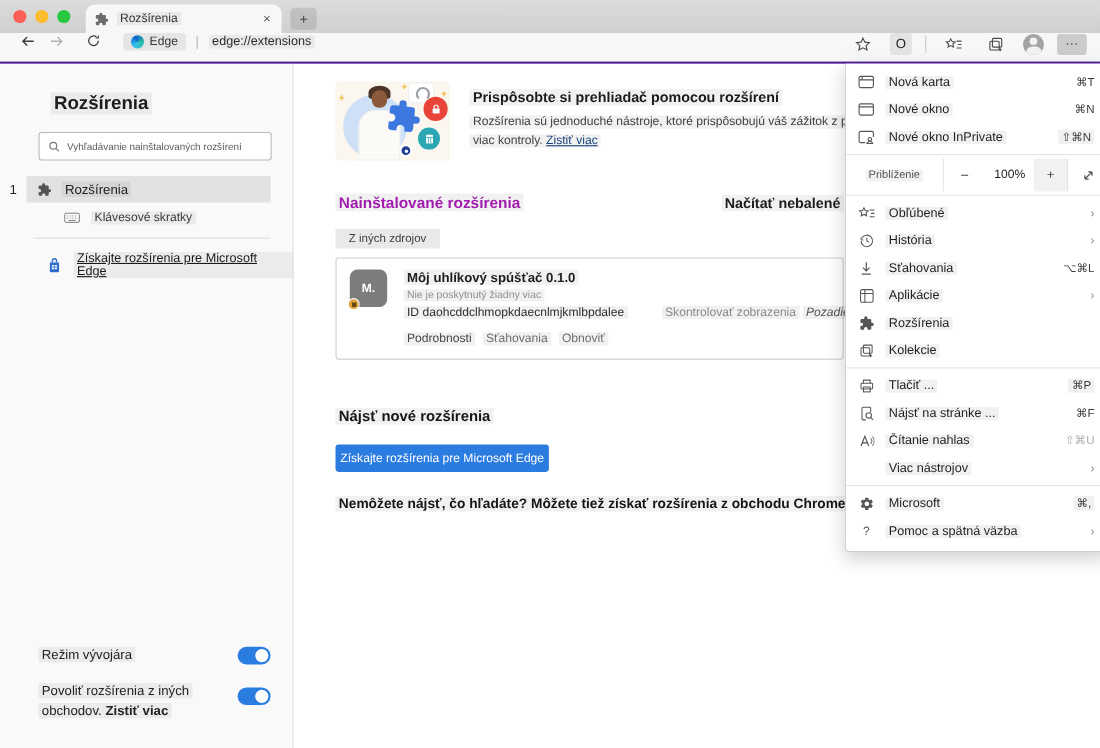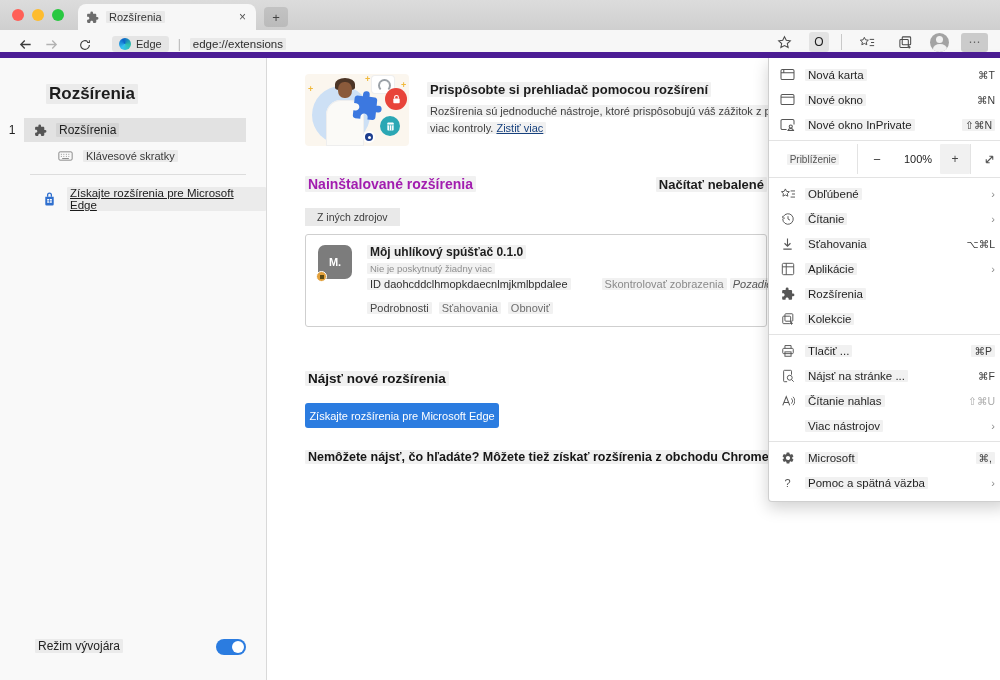--- a/index.html
+++ b/index.html
@@ -16,22 +16,22 @@
   .light { width:12px; height:12px; border-radius:50%; }
   .tab { width:178px; height:26px; background:#f7f7f7; border-radius:8px 8px 0 0;
          display:flex; align-items:center; gap:7px; padding:0 8px; }
   .tab-title { flex:1; font-size:11px; color:#333; white-space:nowrap; overflow:hidden; }
   .tab-close { font-size:12px; color:#555; cursor:default; padding:0 2px; }
   .newtab { width:24px; height:20px; margin:0 0 3px 8px; background:rgba(0,0,0,.10);
             border-radius:4px; display:flex; align-items:center; justify-content:center;
             font-size:13px; color:#444; }
 
   
-  .toolbar { height:28px; background:#f7f7f7; border-bottom:6px solid #4c1d95;
-             display:flex; align-items:flex-end; padding:0 12px; }
+  .toolbar { height:28px; background:#f7f7f7; border-bottom:2px solid #4c1d95;
+             display:flex; align-items:flex-start; padding:0 12px; }
   .nav-ic { width:26px; display:flex; justify-content:center; color:#3c3c3c; }
   .nav-ic.dim { color:#b2b2b2; }
   .urlbar { display:flex; align-items:center; gap:9px; margin-left:14px; }
   .edge-badge { display:flex; align-items:center; gap:5px; background:rgba(0,0,0,.07);
                 padding:2px 7px; border-radius:3px; font-size:11px; color:#333; }
   .edge-logo { width:12px; height:12px; border-radius:50%;
                background:conic-gradient(from 220deg,#35c1f1,#0b63c9,#2dbfa8,#35c1f1); }
   .url-sep { color:#b5b5b5; font-size:12px; }
   .url-text { font-size:11.5px; color:#2c2c2c; }
   .tb-right { margin-left:auto; display:flex; align-items:center; gap:12px; }
@@ -205,20 +205,29 @@
     </span>
     <span class="avatar"></span>
     <span class="menubtn">⋯</span>
   </div>
 </div>
 
 <div class="page">
 
   <div class="sidebar">
     <span class="sb-title hl">Rozšírenia</span>
+    <div class="sb-search">
+      <span style="color:#777;display:flex">
+        <svg width="11" height="11" viewBox="0 0 16 16" fill="none" stroke="currentColor" stroke-width="1.5">
+            <circle cx="6.5" cy="6.5" r="4.5"></circle>
+            <path d="m10 10 4 4"></path>
+          </svg>
+      </span>
+      <input placeholder="Vyhľadávanie nainštalovaných rozšírení" style="">
+    </div>
     <div class="sb-nav">
       <div class="sb-row1">
         <span class="nav-marker">1</span>
         <div class="sb-selected">
           <span style="color:#555;display:flex">
             <svg width="13" height="13" viewBox="0 0 24 24" fill="currentColor">
                 <path d="M20.5 11H19V7c0-1.1-.9-2-2-2h-4V3.5a2.5 2.5 0 0 0-5 0V5H4c-1.1 0-2 .9-2 2v3.8h1.5c1.5 0 2.7 1.2 2.7 2.7S5 16.2 3.5 16.2H2V20c0 1.1.9 2 2 2h3.8v-1.5c0-1.5 1.2-2.7 2.7-2.7s2.7 1.2 2.7 2.7V22H17c1.1 0 2-.9 2-2v-4h1.5a2.5 2.5 0 0 0 0-5z"></path>
               </svg>
           </span>
           <span class="hl">Rozšírenia</span>
@@ -243,20 +252,29 @@
             <rect x="5.5" y="8.5" width="5" height="4" fill="#fff"></rect>
             <path d="M8 8.5v4M5.5 10.5h5" stroke="#2f6fce" stroke-width=".8"></path>
           </svg>
       </span>
       <span class="sb-store-link hl">Získajte rozšírenia pre Microsoft Edge</span>
     </div>
     <div class="sb-toggles">
       <div class="tg-row">
         <span class="tg-label"><span class="hl">Režim vývojára</span></span>
         <span class="toggle">
+            <span class="knob"></span>
+          </span>
+      </div>
+      <div class="tg-row">
+        <span class="tg-label">
+          <span class="hl">Povoliť rozšírenia z iných</span><br>
+          <span class="hl"><span>obchodov.</span> <span style="font-weight:700">Zistiť viac</span></span>
+        </span>
+        <span class="toggle" style="margin-top:6px">
             <span class="knob"></span>
           </span>
       </div>
     </div>
   </div>
 
   <div class="main">
     <div class="hero">
       <div class="illus">
         <span class="i-circle"></span>
@@ -392,21 +410,21 @@
     <span class="mi-sub">›</span>
   </div>
   <div class="mi">
     <span class="mi-ic">
         <svg width="14" height="14" viewBox="0 0 16 16" fill="none" stroke="currentColor" stroke-width="1.1">
           <path d="M2.7 5.2A6 6 0 1 1 2 8"></path>
           <path d="M2 4.5V7h2.5" stroke-width="1"></path>
           <path d="M8 4.8V8l2.3 1.3"></path>
         </svg>
       </span>
-    <span class="mi-label"><span class="hl">Čítanie</span></span>
+    <span class="mi-label"><span class="hl">História</span></span>
     <span class="mi-sub">›</span>
   </div>
   <div class="mi">
     <span class="mi-ic">
         <svg width="13" height="14" viewBox="0 0 14 15" fill="none" stroke="currentColor" stroke-width="1.2">
           <path d="M7 1.5v8M3.8 6.7 7 9.9l3.2-3.2M2.5 13h9"></path>
         </svg>
       </span>
     <span class="mi-label"><span class="hl">Sťahovania</span></span>
     <span class="mi-short">⌥⌘L</span>

